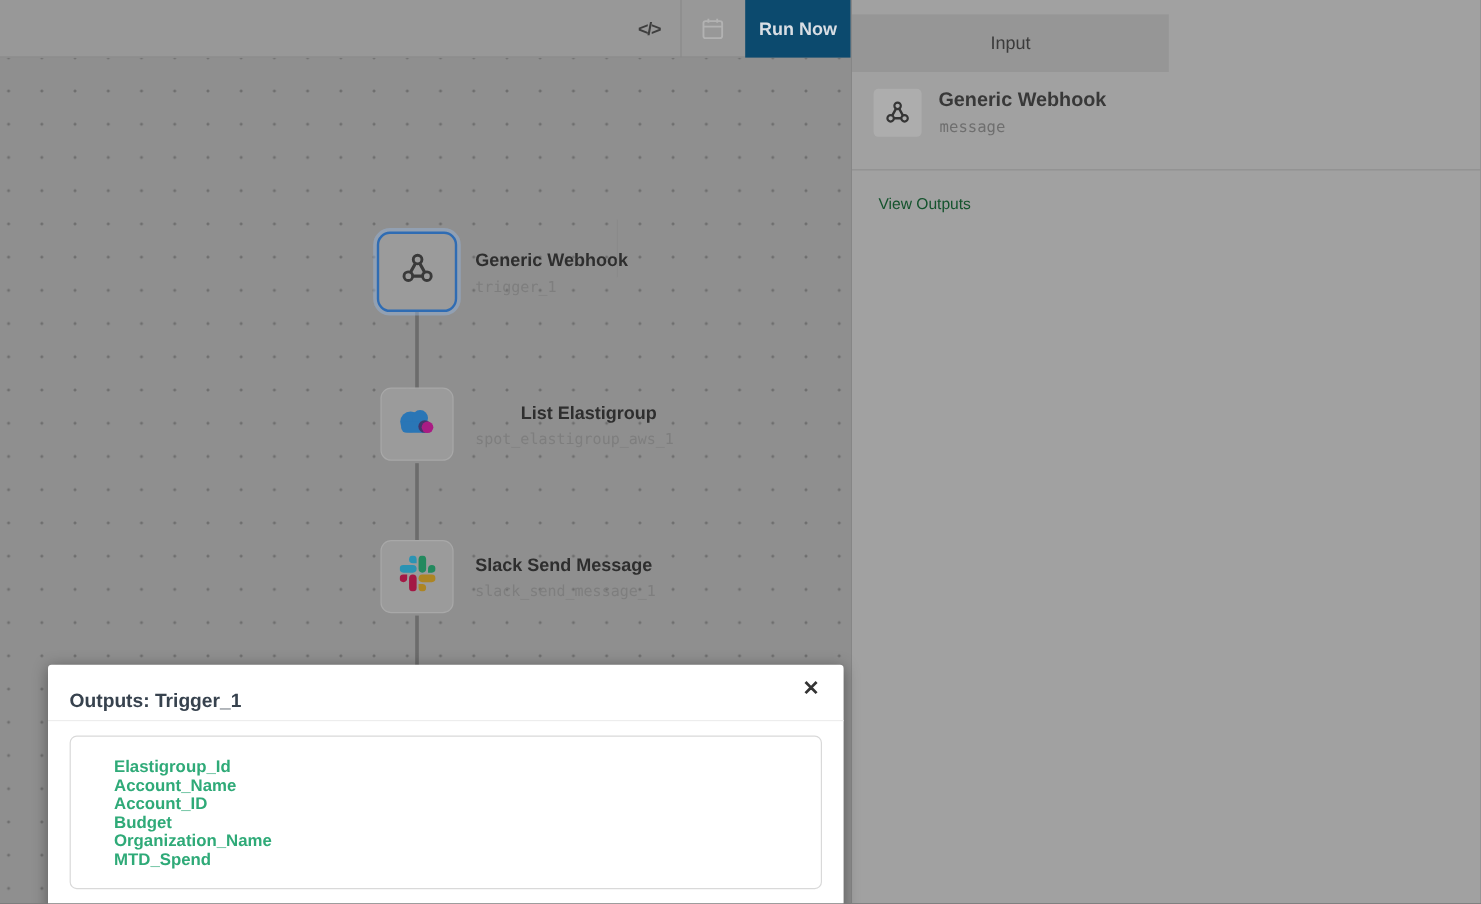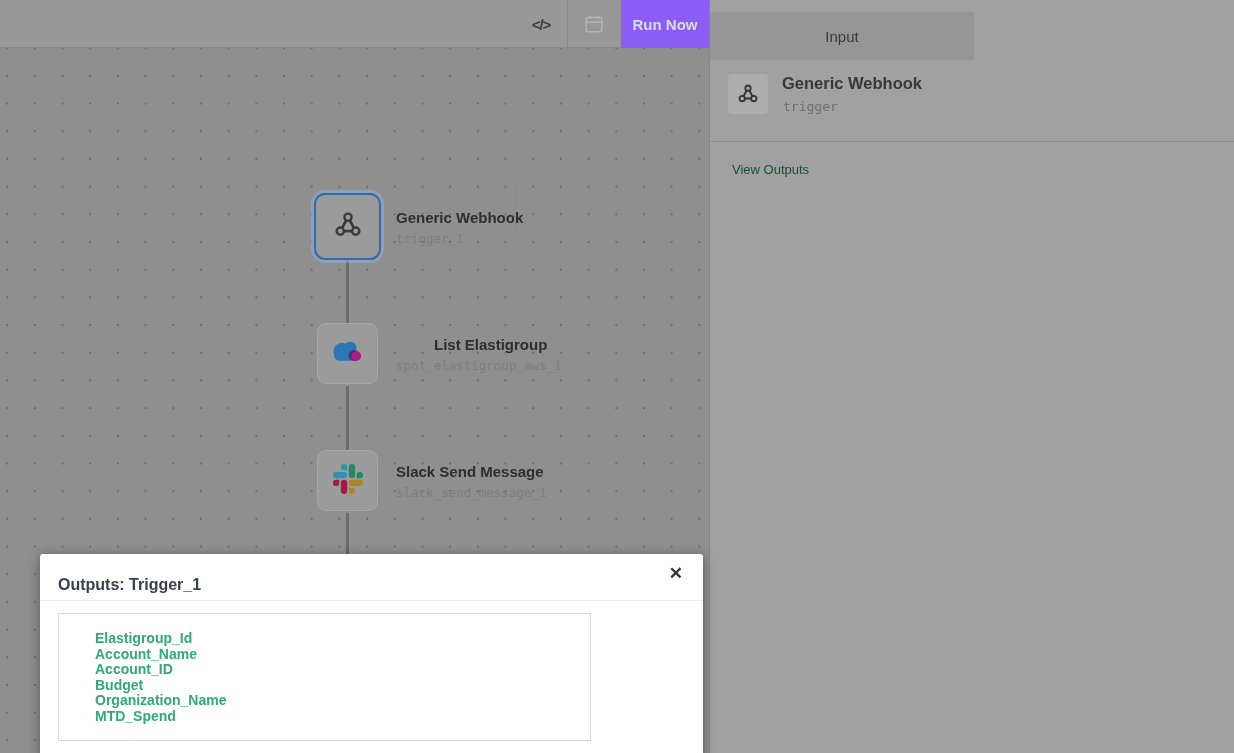--- a/index.html
+++ b/index.html
@@ -9,21 +9,21 @@
   .mono{font-family:"DejaVu Sans Mono","Liberation Mono",monospace;}
 
   
   .topbar-left{position:absolute;left:0;top:0;width:709px;height:48px;background:#989898;
                border-bottom:1px solid #8a8a8a;}
   .tb-sep{position:absolute;top:0;width:1px;height:48px;background:#8a8a8a;}
   .tb-sep.s1{left:514px;} .tb-sep.s2{left:567px;}
   .tb-btn{position:absolute;top:0;height:48px;display:flex;align-items:center;justify-content:center;cursor:pointer;}
   .code-btn{left:514px;width:54px;color:#3e3e3e;font-weight:700;font-size:15px;letter-spacing:-1px;}
   .cal-btn{left:567px;width:54px;}
-  .run-btn{left:621px;width:88px;background:#8b5cf6;color:#d9dee4;font-weight:700;font-size:15px;}
+  .run-btn{left:621px;width:88px;background:#0c4a6e;color:#d9dee4;font-weight:700;font-size:15px;}
 
   
   .canvas{position:absolute;left:0;top:48px;width:709px;height:705px;background:#8f8f8f;
     background-image:radial-gradient(circle,#6e6e6e 1.1px,rgba(0,0,0,0) 1.4px);
     background-size:27.7px 27.7px;background-position:21px 14px;}
 
   .conn{position:absolute;width:3px;background:#6c6c6c;left:346px;}
   .c1{top:211px;height:66px;} .c2{top:338px;height:66px;} .c3{top:465px;height:56px;}
 
   .node-box{position:absolute;left:317px;width:61px;height:61px;border-radius:9px;
@@ -49,21 +49,21 @@
   .p-sub{position:absolute;left:73px;top:99px;font-size:13px;color:#6f6f6f;}
   .p-div{position:absolute;left:0;right:0;top:141px;height:1px;background:#8f8f8f;}
   .p-link{position:absolute;left:22px;top:162px;font-size:13px;color:#14532d;cursor:pointer;}
 
   
   .modal{position:absolute;left:40px;top:554px;width:663px;height:207px;background:#ffffff;border-radius:3px;
          box-shadow:0 2px 12px rgba(0,0,0,.38);}
   .m-title{position:absolute;left:18px;top:22px;font-size:16px;font-weight:700;color:#37424e;}
   .m-hdiv{position:absolute;left:0;right:0;top:46px;height:1px;background:#ededed;}
   .m-close{position:absolute;right:20px;top:11px;font-size:17px;font-weight:700;color:#333;cursor:pointer;line-height:1;}
-  .m-box{position:absolute;left:18px;top:59px;width:533px;height:128px;border:1px solid #d9d9d9;border-radius:0;background:#fff;}
+  .m-box{position:absolute;left:18px;top:59px;width:627px;height:128px;border:1px solid #d9d9d9;border-radius:6px;background:#fff;}
   .m-list{position:absolute;left:36px;top:17px;font-size:14px;font-weight:700;color:#2faa78;line-height:15.6px;}
   .m-list div{white-space:nowrap;}
 </style>
 </head>
 <body>
 
 <div class="stage">
 
   <div class="canvas">
     <div class="conn c1"></div>
@@ -137,21 +137,21 @@
 
     <div class="p-iconbox">
       <svg width="24" height="24" viewBox="0 0 24 24">
         <path d="M12 6.2 L6.2 16.6 L17.8 16.6 Z" fill="none" stroke="#353535" stroke-width="2" stroke-linejoin="round"></path>
         <circle cx="12" cy="6.2" r="2.7" fill="#adadad" stroke="#353535" stroke-width="1.8"></circle>
         <circle cx="6.2" cy="16.6" r="2.7" fill="#adadad" stroke="#353535" stroke-width="1.8"></circle>
         <circle cx="17.8" cy="16.6" r="2.7" fill="#adadad" stroke="#353535" stroke-width="1.8"></circle>
       </svg>
     </div>
     <div class="p-title">Generic Webhook</div>
-    <div class="p-sub mono">trigger</div>
+    <div class="p-sub mono">message</div>
     <div class="p-div"></div>
     <div class="p-link">View Outputs</div>
   </div>
 
   <div class="modal">
     <div class="m-title">Outputs: Trigger_1</div>
     <div class="m-close">✕</div>
     <div class="m-hdiv"></div>
     <div class="m-box">
       <div class="m-list">

